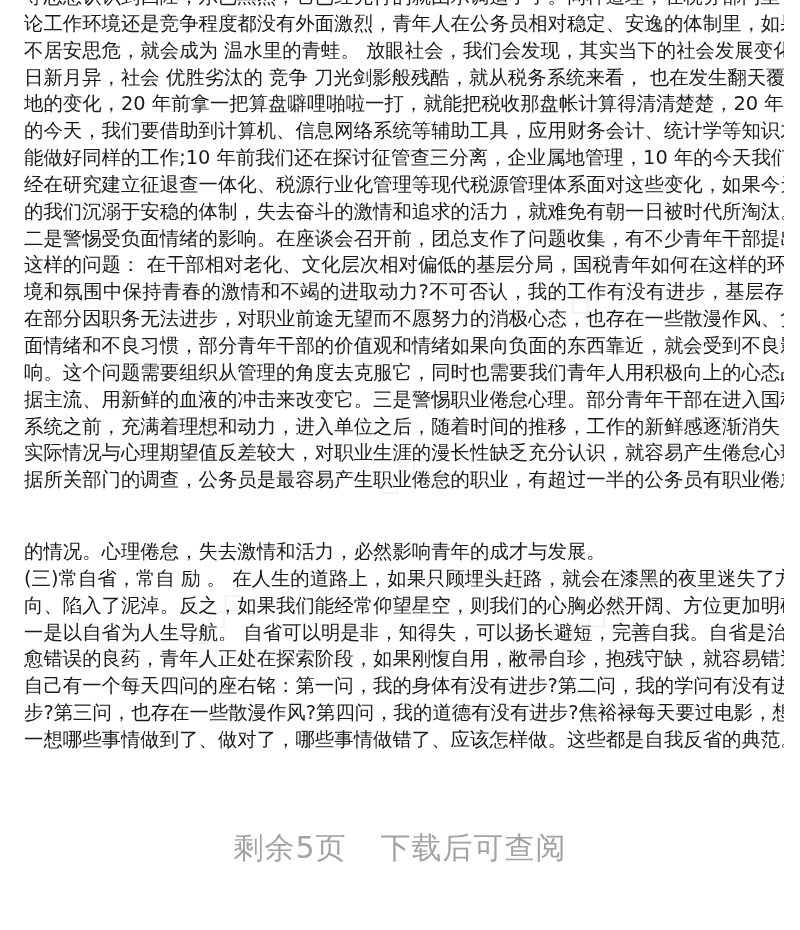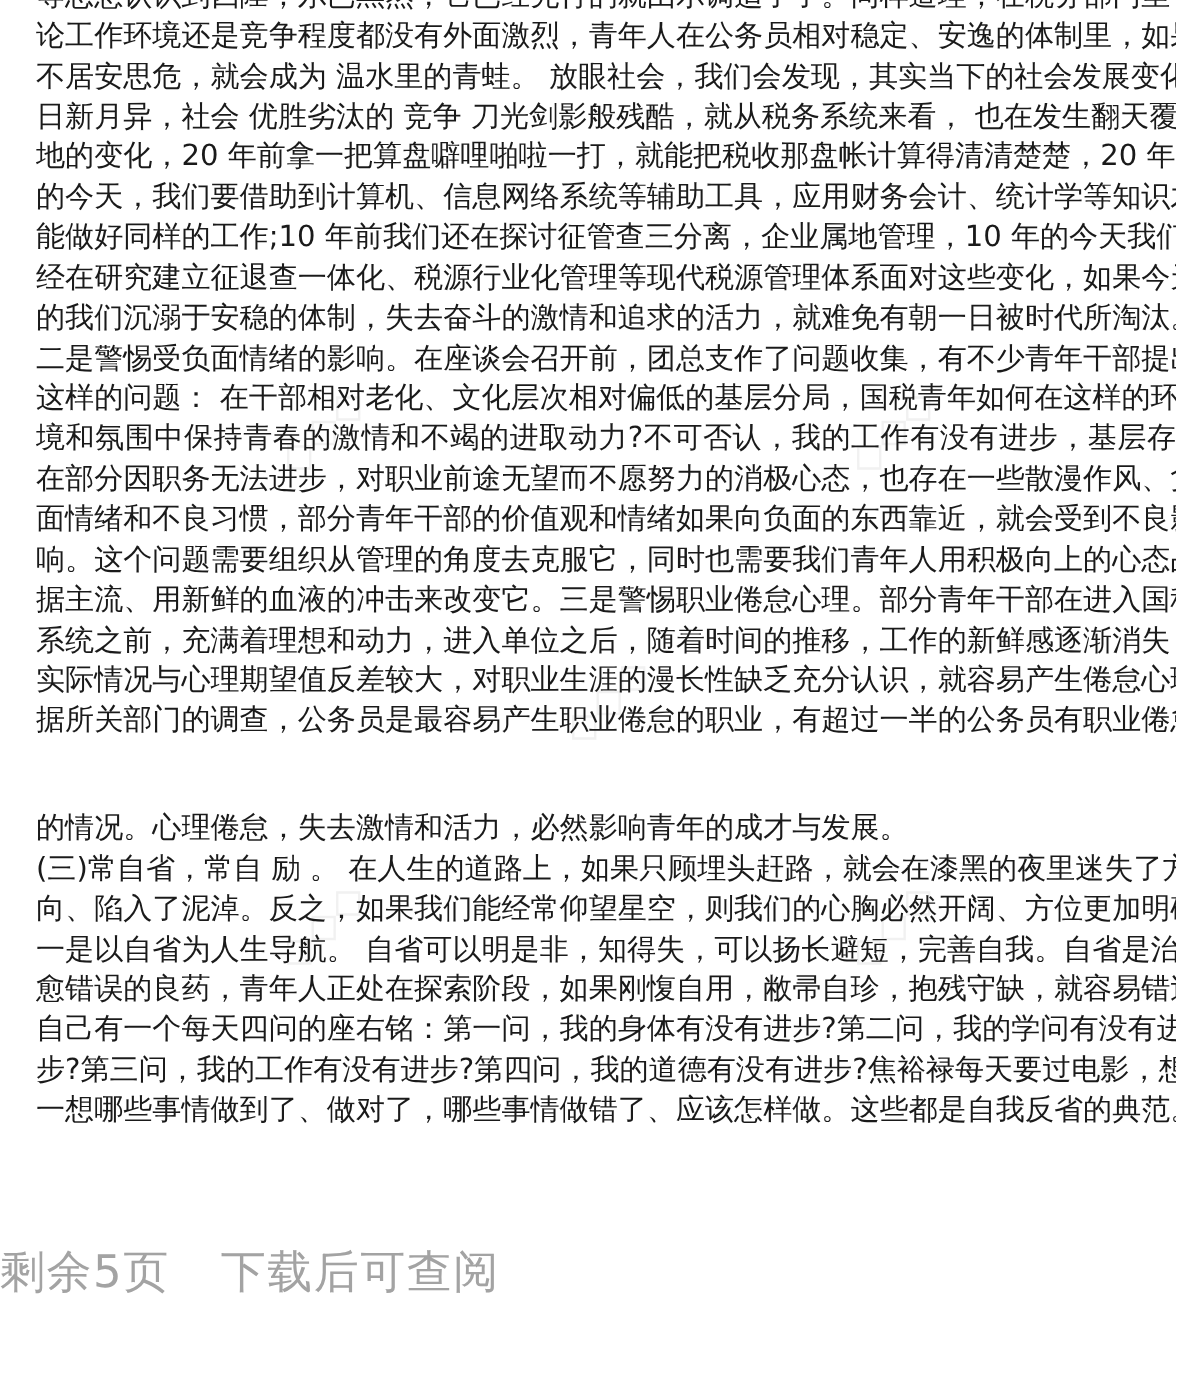--- a/index.html
+++ b/index.html
@@ -49,21 +49,21 @@
       font-size: 30px;
       transform: rotate(-45deg);
       pointer-events: none;
       white-space: nowrap;
     }
     .footer-prompt {
       position: absolute;
       left: 0;
       top: 828px;
       width: 800px;
-      text-align: left;
+      text-align: center;
       color: #a3a3a3;
       font-size: 30px;
       letter-spacing: 1px;
     }
     .footer-prompt span { display: inline-block; }
     .footer-prompt .gap { width: 34px; }
   </style>
 </head>
 <body>
 
@@ -94,21 +94,21 @@
     <span class="line">据主流、用新鲜的血液的冲击来改变它。三是警惕职业倦怠心理。部分青年干部在进入国税</span>
     <span class="line">系统之前，充满着理想和动力，进入单位之后，随着时间的推移，工作的新鲜感逐渐消失，</span>
     <span class="line">实际情况与心理期望值反差较大，对职业生涯的漫长性缺乏充分认识，就容易产生倦怠心理。</span>
     <span class="line">据所关部门的调查，公务员是最容易产生职业倦怠的职业，有超过一半的公务员有职业倦怠</span>
     <span class="line last">的情况。心理倦怠，失去激情和活力，必然影响青年的成才与发展。</span>
     <span class="line">(三)常自省，常自 励 。 在人生的道路上，如果只顾埋头赶路，就会在漆黑的夜里迷失了方</span>
     <span class="line">向、陷入了泥淖。反之，如果我们能经常仰望星空，则我们的心胸必然开阔、方位更加明确。</span>
     <span class="line">一是以自省为人生导航。 自省可以明是非，知得失，可以扬长避短，完善自我。自省是治</span>
     <span class="line">愈错误的良药，青年人正处在探索阶段，如果刚愎自用，敝帚自珍，抱残守缺，就容易错过</span>
     <span class="line">自己有一个每天四问的座右铭：第一问，我的身体有没有进步?第二问，我的学问有没有进</span>
-    <span class="line">步?第三问，我的工作有没有进步?第四问，我的道德有没有进步?焦裕禄每天要过电影，想</span>
+    <span class="line">步?第三问，也存在一些散漫作风?第四问，我的道德有没有进步?焦裕禄每天要过电影，想</span>
     <span class="line">一想哪些事情做到了、做对了，哪些事情做错了、应该怎样做。这些都是自我反省的典范。</span>
   </div>
 
   <div class="footer-prompt">
     <span>剩余5页</span><span class="gap"></span><span>下载后可查阅</span>
   </div>
 
 </div>
 
 </body></html>

